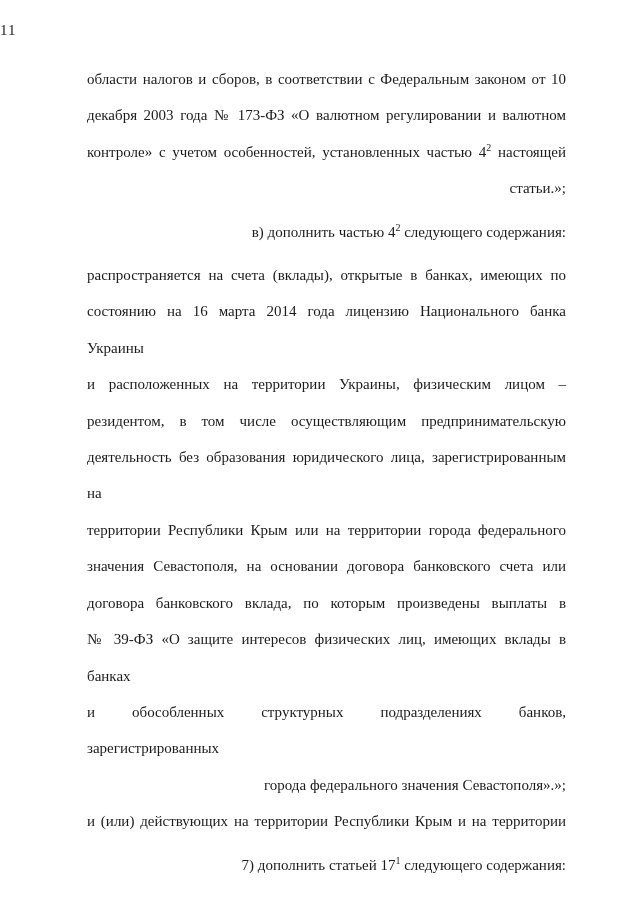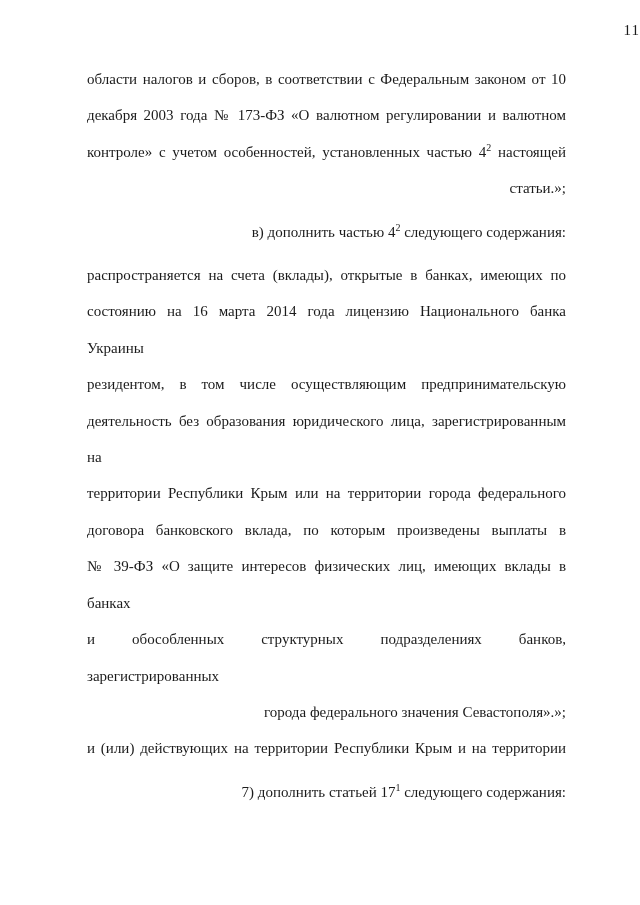--- a/index.html
+++ b/index.html
@@ -11,21 +11,21 @@
     position: relative;
     width: 640px;
     height: 905px;
     background: #ffffff;
     overflow: hidden;
     font-family: "Liberation Serif", serif;
     color: #1b1b1b;
   }
   .page-number {
     padding-top: 22px;
-    text-align: right;
+    text-align: left;
     font-size: 15px;
     letter-spacing: 1px;
   }
   .text-body {
     margin-top: 22px;
     padding-left: 80px;
     padding-right: 67px;
     font-size: 15px;
   }
   .paragraph {
@@ -62,23 +62,25 @@
         <div class="line just"><span>декабря 2003 года № 173-ФЗ «О валютном регулировании и валютном</span></div>
         <div class="line just"><span>контроле» с учетом особенностей, установленных частью 4</span><sup>2</sup><span> настоящей</span></div>
         <div class="line"><span>статьи.»;</span></div>
       </div>
       <div class="paragraph">
         <div class="line indent"><span>в) дополнить частью 4</span><sup>2</sup><span> следующего содержания:</span></div>
       </div>
       <div class="paragraph">
         <div class="line just"><span>распространяется на счета (вклады), открытые в банках, имеющих по</span></div>
         <div class="line just"><span>состоянию на 16 марта 2014 года лицензию Национального банка Украины</span></div>
+        <div class="line just"><span>и расположенных на территории Украины, физическим лицом –</span></div>
         <div class="line just"><span>резидентом, в том числе осуществляющим предпринимательскую</span></div>
         <div class="line just"><span>деятельность без образования юридического лица, зарегистрированным на</span></div>
         <div class="line just"><span>территории Республики Крым или на территории города федерального</span></div>
+        <div class="line just"><span>значения Севастополя, на основании договора банковского счета или</span></div>
         <div class="line just"><span>договора банковского вклада, по которым произведены выплаты в</span></div>
         <div class="line just"><span>№ 39-ФЗ «О защите интересов физических лиц, имеющих вклады в банках</span></div>
         <div class="line just"><span>и обособленных структурных подразделениях банков, зарегистрированных</span></div>
         <div class="line"><span>города федерального значения Севастополя».»;</span></div>
         <div class="line just"><span>и (или) действующих на территории Республики Крым и на территории</span></div>
       </div>
       <div class="paragraph">
         <div class="line indent"><span>7) дополнить статьей 17</span><sup>1</sup><span> следующего содержания:</span></div>
       </div>
     </div>

